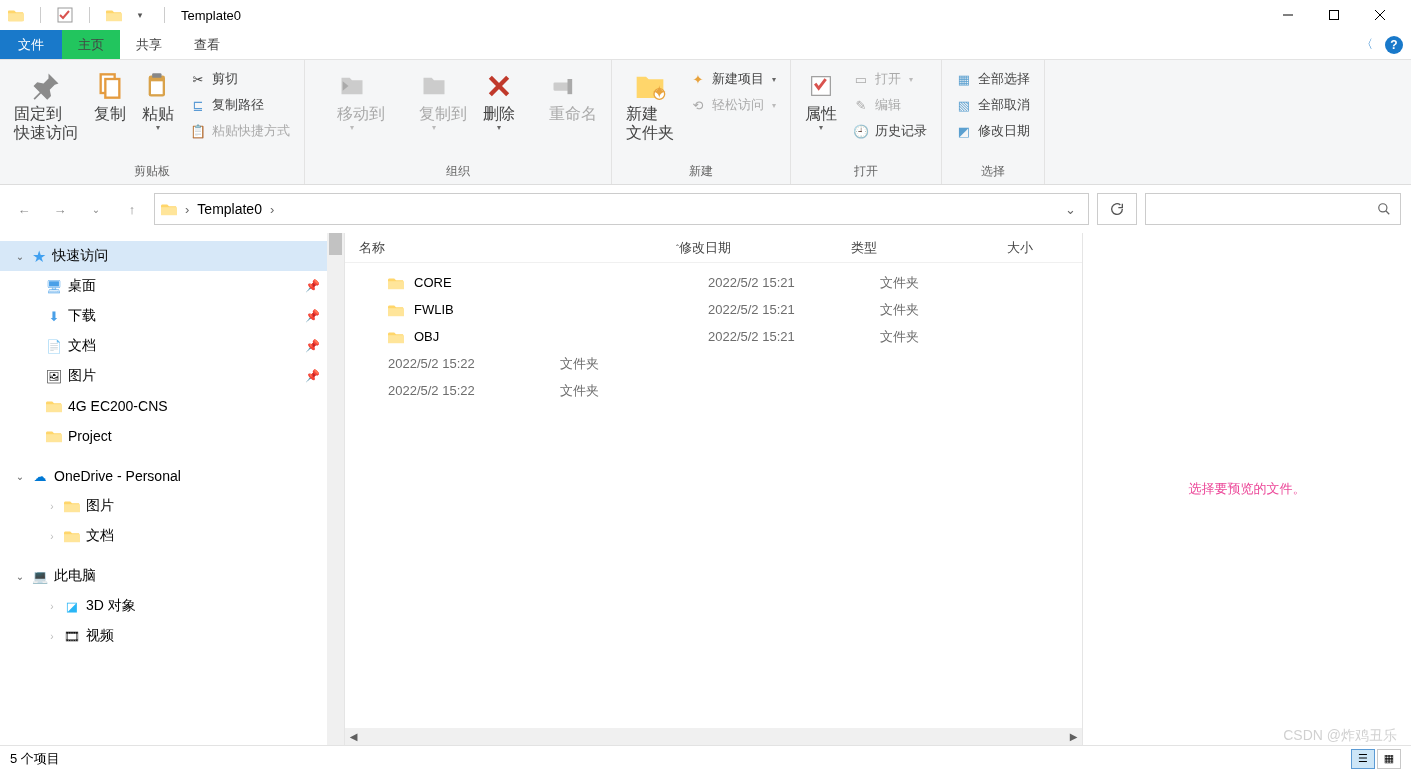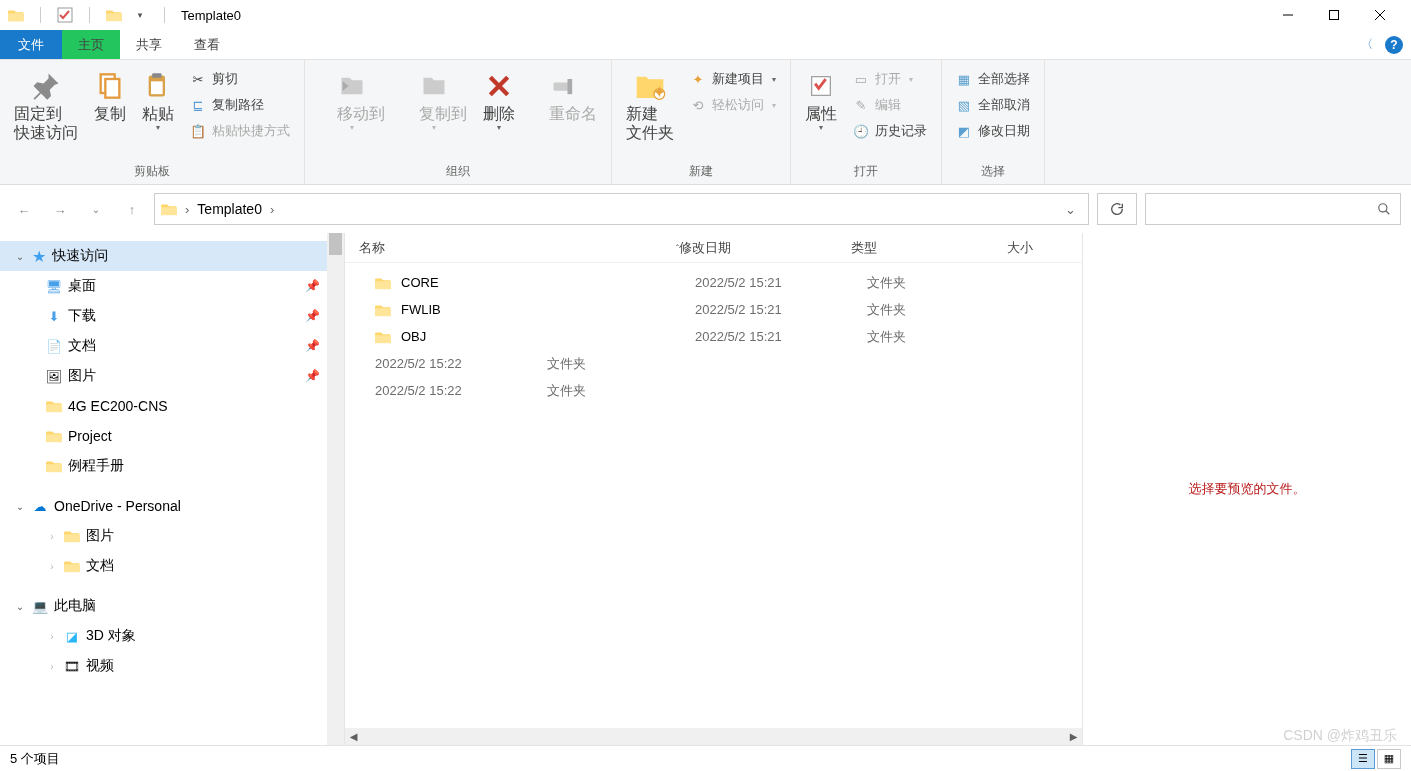--- a/index.html
+++ b/index.html
@@ -64,29 +64,29 @@
 .tree-spacer { height:10px; }
 
 .content { flex:1; display:flex; flex-direction:column; min-width:0; border-right:1px solid #e5e5e5; position:relative; }
 .cols { display:flex; height:30px; align-items:center; border-bottom:1px solid #f0f0f0; padding-left:14px; color:#444; font-size:13px; }
 .col-name { width:320px; display:flex; align-items:center; gap:6px; }
 .col-date { width:172px; }
 .col-type { width:156px; }
 .col-size { flex:1; }
 .sort-ind { font-size:9px; color:#555; }
 .rows { flex:1; padding-top:6px; }
-.row { display:flex; align-items:center; height:27px; padding-left:30px; font-size:14px; color:#000; }
+.row { display:flex; align-items:center; height:27px; padding-left:14px; font-size:14px; color:#000;margin-left:29px; }
 .row .c-name { width:320px; display:flex; align-items:center; gap:10px; }
 .row .c-date { width:172px; color:#6d6d6d; }
 .row .c-type { width:156px; color:#6d6d6d; }
 .hsb { position:absolute; bottom:0; left:0; right:0; height:17px; background:#f0f0f0; display:flex; align-items:center; }
 .hsb .arr { width:17px; height:17px; display:flex; align-items:center; justify-content:center; color:#606060; font-size:10px; }
 .hsb .track { flex:1; }
 
-.preview { width:328px; display:flex; align-items:center; justify-content:center; color:#b91c1c; font-size:14px;text-align:right; }
+.preview { width:328px; display:flex; align-items:center; justify-content:center; color:#ec4899; font-size:14px;text-align:right; }
 
 
 .status { height:26px; border-top:1px solid #e3e3e3; display:flex; align-items:center; padding:0 10px; font-size:13px; }
 .status .spacer { flex:1; }
 .status .views { display:flex; gap:2px; }
 .status .vbtn { width:24px; height:20px; border:1px solid #c8c8c8; display:flex; align-items:center; justify-content:center; font-size:11px; }
 .status .vbtn.active { background:#cde6f7; border-color:#5b9bd5; }
 
 .watermark { position:absolute; right:14px; bottom:26px; color:#b8b8b8; font-size:14px; opacity:.65; pointer-events:none; }
 
@@ -404,29 +404,20 @@
         </div>
       <div class="tree-item indent1">
           <span class="ico16">
             <svg class="folder-small" viewBox="0 0 18 14">
               <path fill="#ffd66b" d="M1 2h6l2 2h8v9H0V3z"></path>
               <path fill="#ffe59a" d="M0 5h18v9H0z"></path>
             </svg>
           </span>
           <span class="lbl">Project</span>
         </div>
-      <div class="tree-item indent1">
-          <span class="ico16">
-            <svg class="folder-small" viewBox="0 0 18 14">
-              <path fill="#ffd66b" d="M1 2h6l2 2h8v9H0V3z"></path>
-              <path fill="#ffe59a" d="M0 5h18v9H0z"></path>
-            </svg>
-          </span>
-          <span class="lbl">例程手册</span>
-        </div>
       <div class="tree-spacer"></div>
       <div class="tree-item">
           <span class="chev">⌄</span>
           <span class="ico16" style="color:#0078d4;">☁</span>
           <span class="lbl">OneDrive - Personal</span>
         </div>
       <div class="tree-item indent2">
           <span class="chev" style="color:#bbb;">›</span>
           <span class="ico16">
             <svg class="folder-small" viewBox="0 0 18 14">

